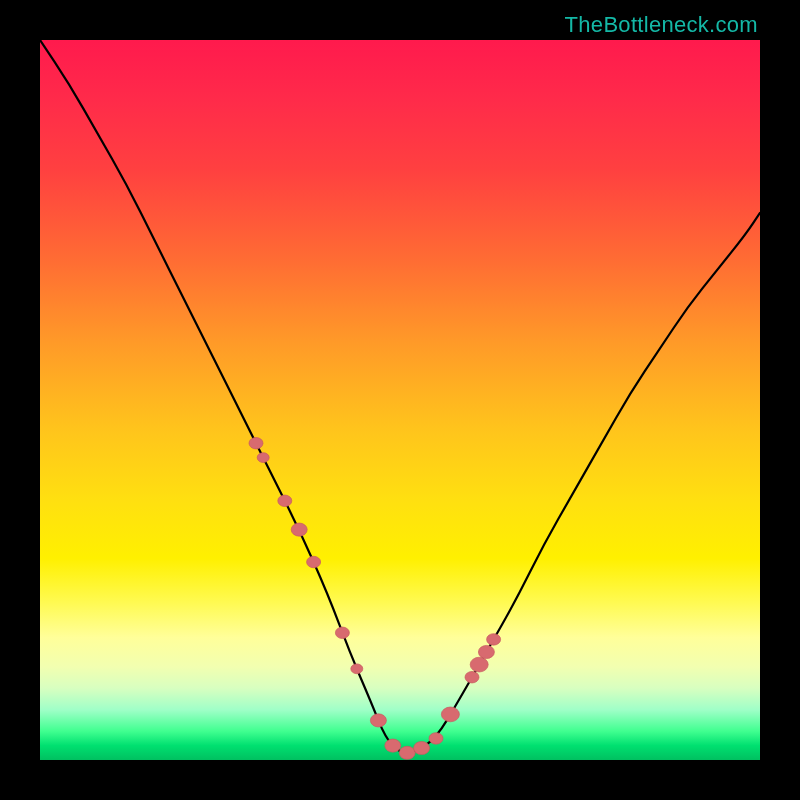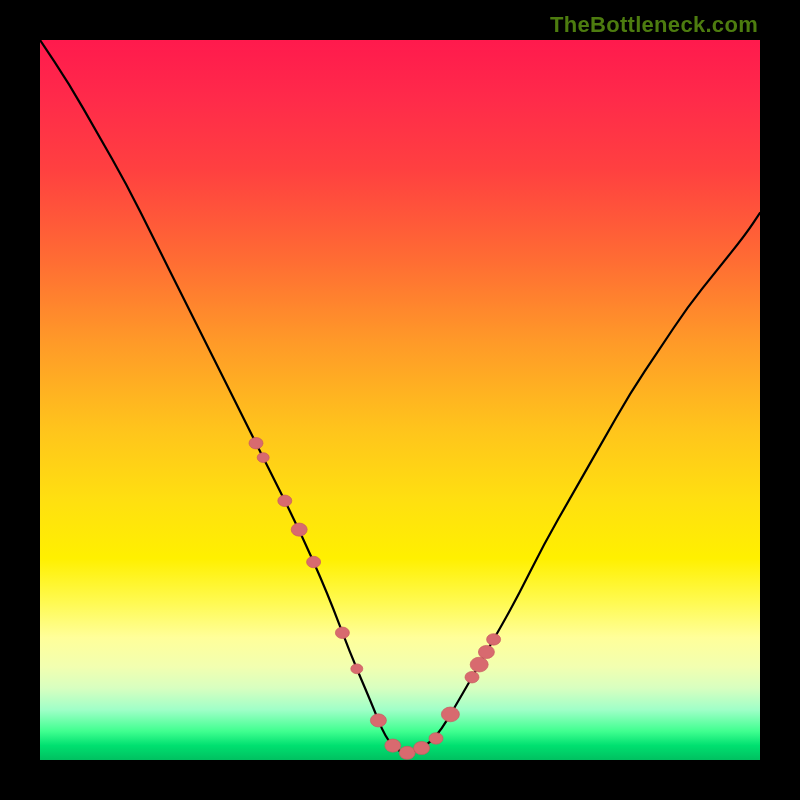--- a/index.html
+++ b/index.html
@@ -49,24 +49,24 @@
       #a0ffc8 93%,
       #40ff90 96%,
       #00e070 98%,
       #00c060 100%
     );
   }
   .watermark {
     position: absolute;
     right: 42px;
     top: 12px;
-    color: #4d7c0f;
+    color: #14b8a6;
     font-size: 22px;
     letter-spacing: 0.3px;
-    font-weight: 700;
+    font-weight: 400;
   }
   svg.curves {
     position: absolute;
     left: 0;
     top: 0;
     width: 720px;
     height: 720px;
     overflow: visible;
   }
   .curve {

